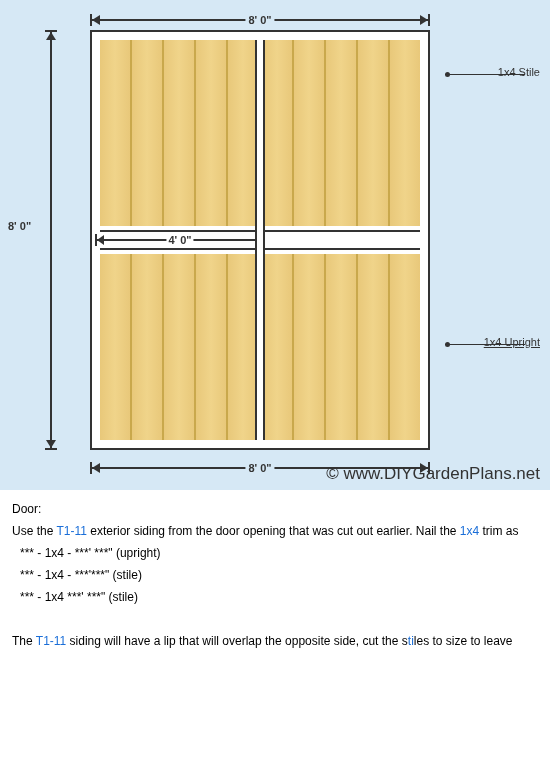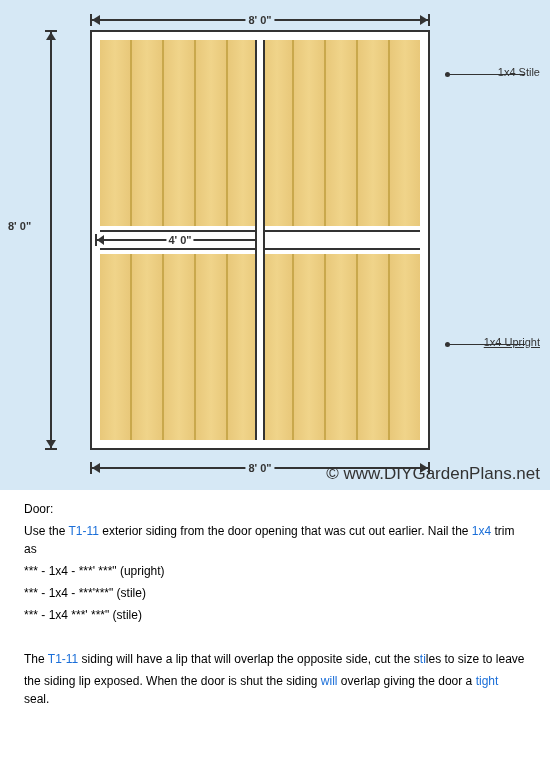--- a/index.html
+++ b/index.html
@@ -133,34 +133,34 @@
     .copyright {
       position: absolute;
       bottom: 6px;
       right: 10px;
       font-size: 17px;
       color: #333;
     }
 
     
     .text-section {
-      padding: 10px 24px;
+      padding: 10px 12px;
       line-height: 1.5;
     }
 
     .text-section p {
       margin-bottom: 4px;
     }
 
     .text-blue {
       color: #1a6ed8;
     }
 
     .asterisk-line {
-      margin: 1px 0;
+      margin: 1px 8px;
     }
 
     
     .tick {
       width: 2px;
       height: 10px;
       background: #333;
     }
   </style>
 </head>
@@ -290,16 +290,13 @@
   <p>
     Use the <span class="text-blue">T1-11</span> exterior siding from the door opening that was cut out earlier. Nail the <span class="text-blue">1x4</span> trim as
   </p>
   <p class="asterisk-line">*** - 1x4 - ***' ***" (upright)</p>
   <p class="asterisk-line">*** - 1x4 - ***'***" (stile)</p>
   <p class="asterisk-line">*** - 1x4 ***' ***" (stile)</p>
   <p>&nbsp;</p>
   <p>
     The <span class="text-blue">T1-11</span> siding will have a lip that will overlap the opposite side, cut the s<span class="text-blue">ti</span>les to size to leave
   </p>
-  <p>
-    the siding lip exposed. When the door is shut the siding <span class="text-blue">will</span> overlap giving the door a <span class="text-blue">tight</span> seal.
-  </p>
 </div>
 
 </body></html>

